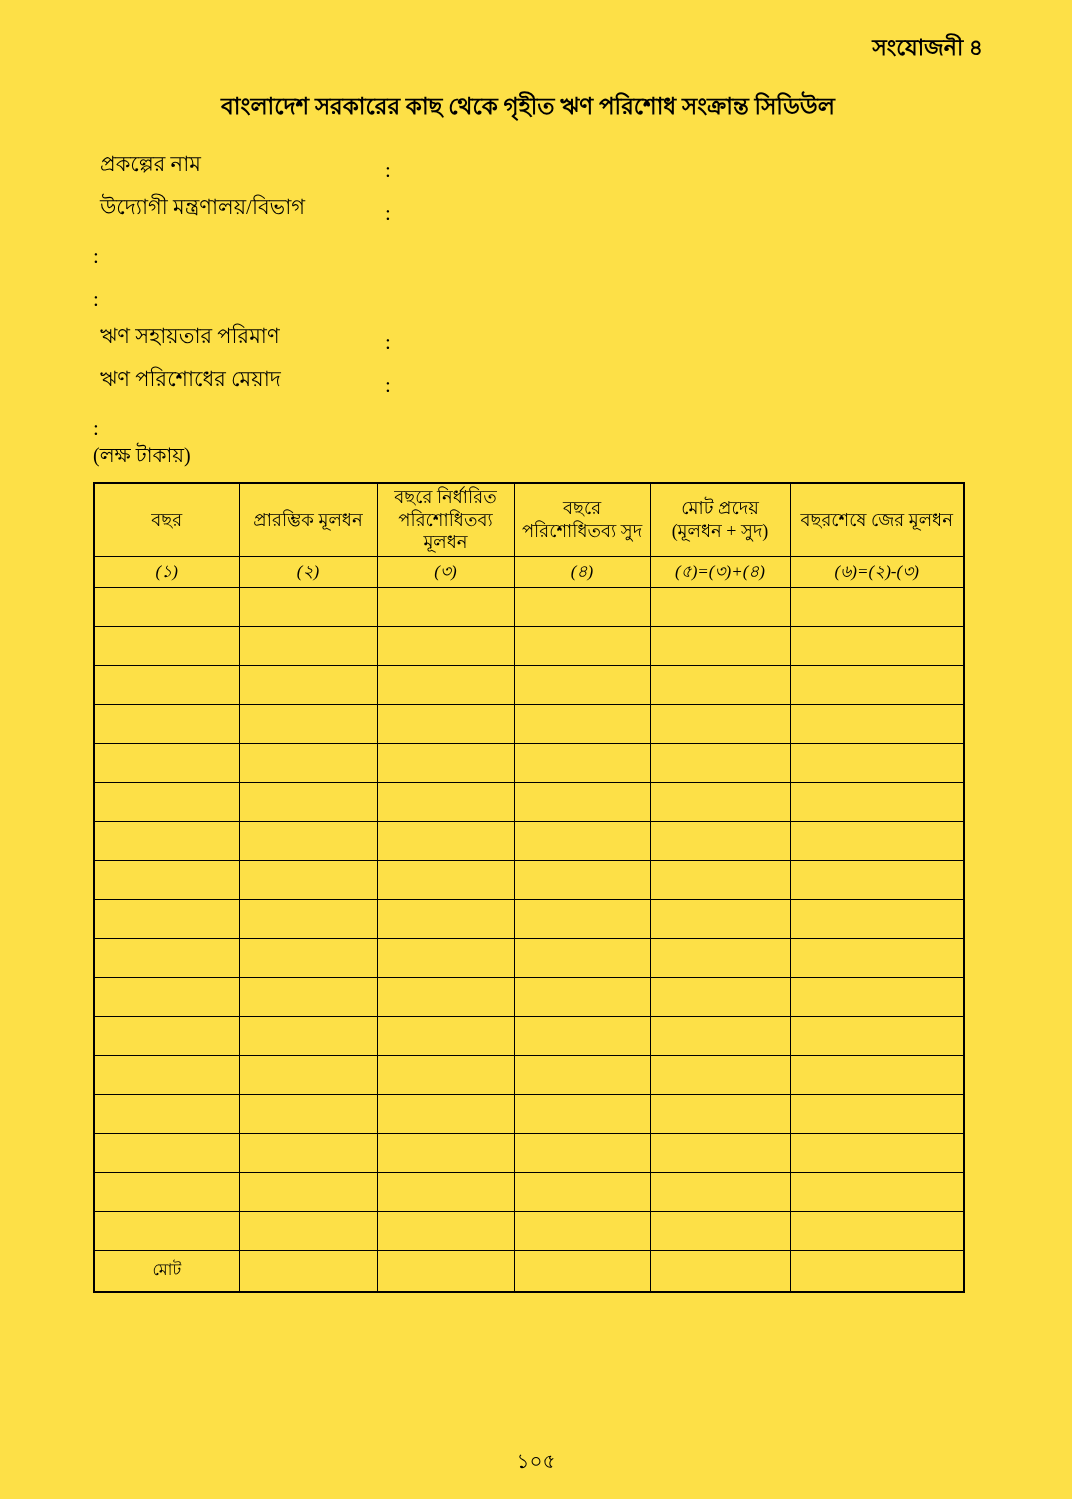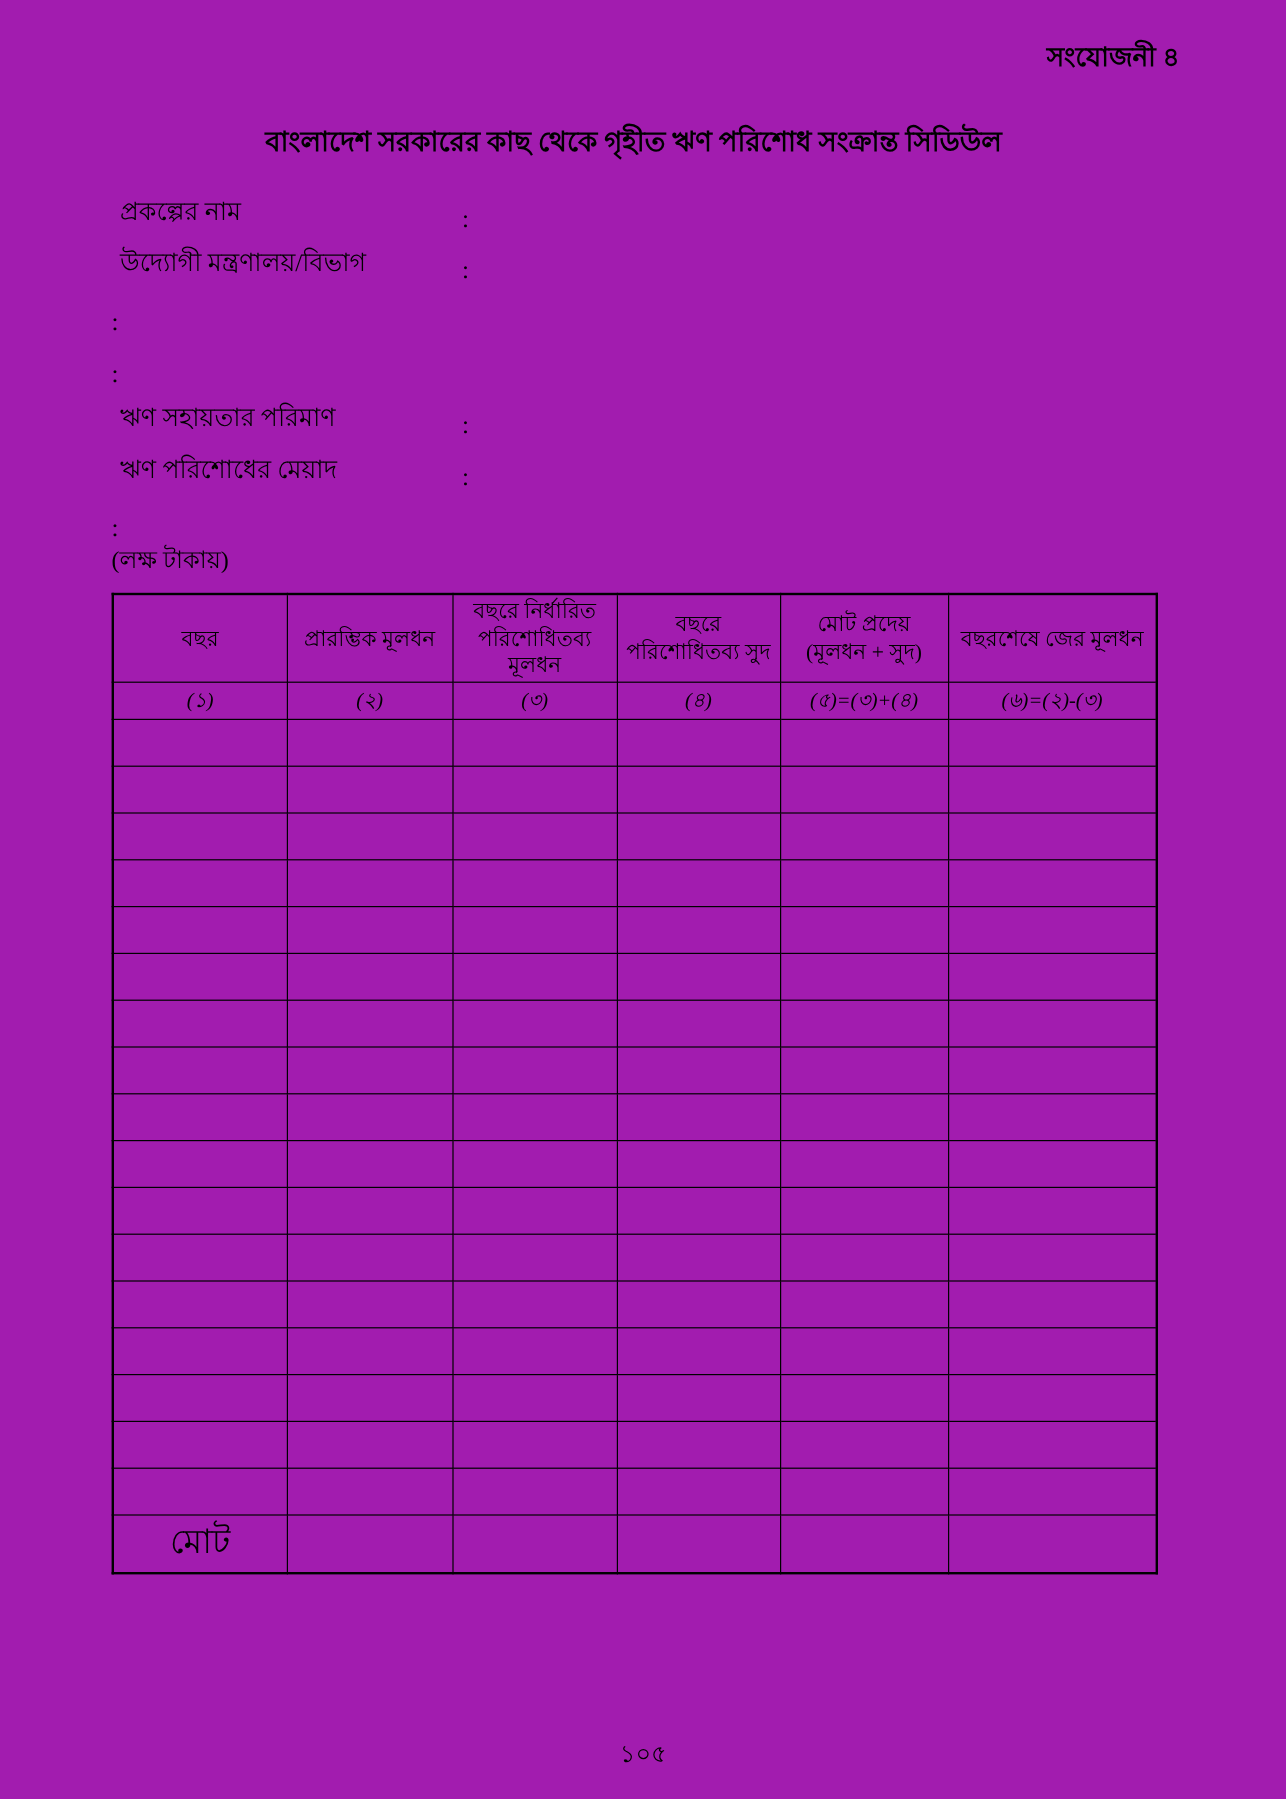--- a/index.html
+++ b/index.html
@@ -9,35 +9,35 @@
     height: 1499px;
     font-family: "Liberation Serif", serif;
     color: #000000;
     position: relative;
   }
   .page {
     position: relative;
     width: 1072px;
     height: 1499px;
     padding: 30px 109px 0 93px;
-    background: #a21caf;
+    background: #fde047;
   }
   .annex {
     text-align: right;
     font-weight: bold;
     font-size: 22px;
     line-height: 36px;
     margin-right: -20px;
   }
   .title {
     text-align: center;
     font-weight: bold;
     font-size: 23px;
     line-height: 34px;
-    margin-top: 36px;
+    margin-top: 24px;
   }
   .form-block { margin-top: 16px; }
   .field-row {
     display: flex;
     align-items: flex-end;
     height: 43px;
     font-size: 21px;
   }
   .field-label { width: 292px; padding-left: 7px; }
   .field-colon { width: 22px; text-align: left; }
@@ -68,21 +68,21 @@
     line-height: 1.25;
     padding: 2px 6px;
   }
   tr.numbers-row { height: 31px; }
   tr.numbers-row td {
     font-style: italic;
     font-size: 17px;
   }
   tr.body-row { height: 39px; }
   tr.total-row { height: 42px; }
-  tr.total-row td { font-size: 28px; }
+  tr.total-row td { font-size: 16px; }
   .page-number {
     position: absolute;
     left: 0;
     right: 0;
     bottom: 20px;
     text-align: center;
     font-size: 20px;
   }
 </style>
 </head>

